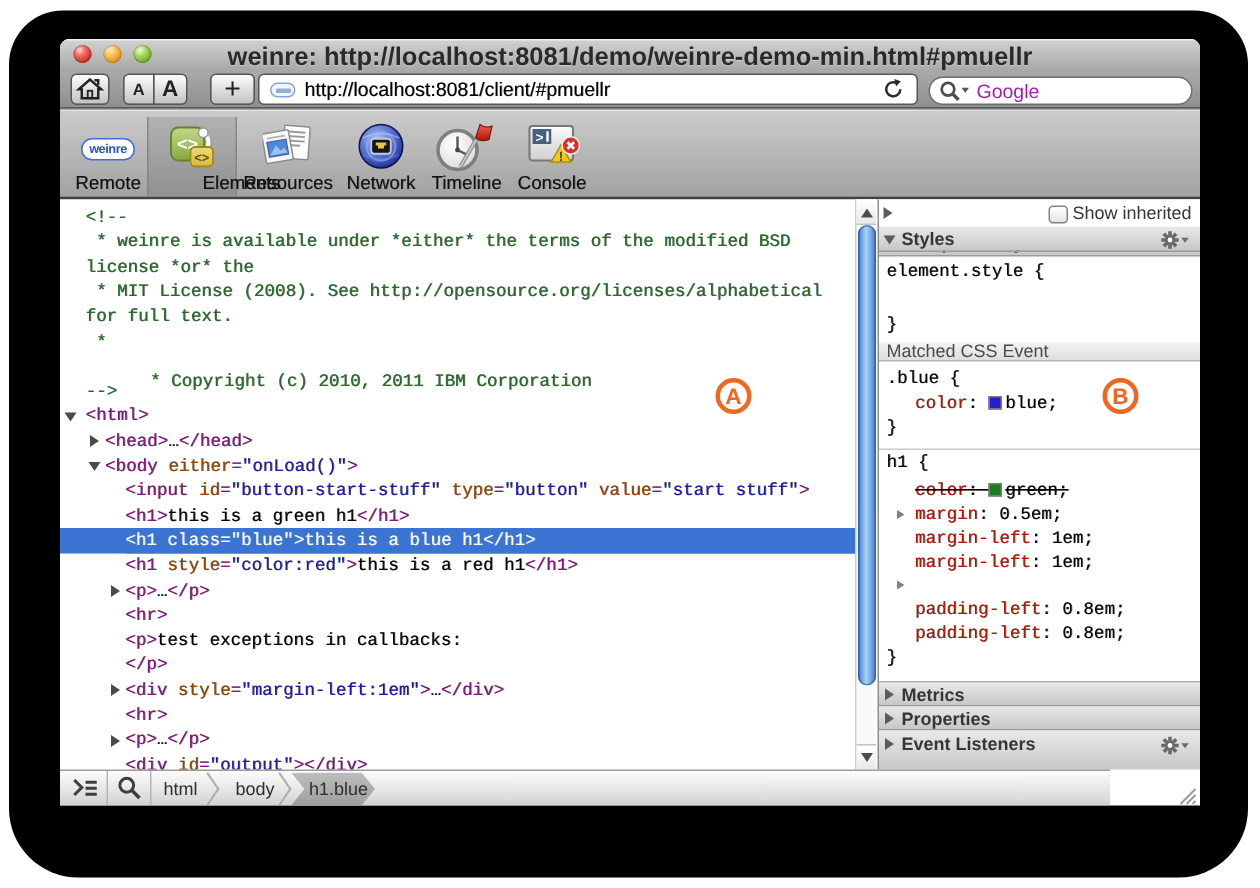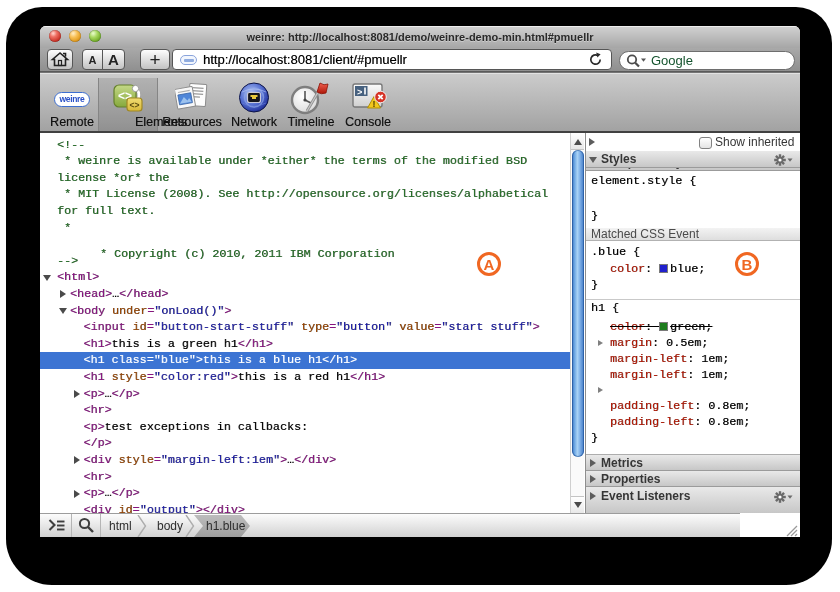--- a/index.html
+++ b/index.html
@@ -7,21 +7,21 @@
   font-family:"Liberation Sans", sans-serif; }
 #page { position:relative; width:840px; height:592px; background:#fff; overflow:hidden; }
 #shadow { position:absolute; left:6px; top:7px; width:826px; height:578px;
   background:#000; border-radius:36px 36px 46px 46px; }
 #win { position:absolute; left:40px; top:26px; width:760px; height:511px;
   border-radius:6px 6px 0 0; overflow:hidden; background:#fff; }
 #titlebar { position:absolute; left:0; top:0; width:760px; height:22px;
   background:linear-gradient(#d2d2d2, #a6a6a6);
   box-shadow:inset 0 1px 0 #eeeeee; }
 #title { position:absolute; left:0; top:0; width:760px; height:22px; line-height:23px;
-  text-align:center; font-size:11px; font-weight:bold; color:#2a2a2a; text-shadow:0 1px 0 rgba(255,255,255,0.35); }
+  text-align:center; font-size:17px; font-weight:bold; color:#2a2a2a; text-shadow:0 1px 0 rgba(255,255,255,0.35); }
 .tl { position:absolute; top:4px; width:12px; height:12px; border-radius:50%; }
 #navbar { position:absolute; left:0; top:22px; width:760px; height:24px;
   background:linear-gradient(#a9a9a9, #8f8f8f); border-bottom:1px solid #5a5a5a; }
 .btn { position:absolute; background:linear-gradient(#fdfdfd, #c2c2c2);
   border:1px solid #565656; border-radius:4px; }
 #toolbar { position:absolute; left:0; top:46px; width:760px; height:61px;
   background:linear-gradient(#cccccc, #a2a2a2);
   border-top:1px solid #757575; box-shadow:inset 0 1px 0 #e2e2e2;
   border-bottom:2px solid #414141; }
 #tbsel { position:absolute; left:58px; top:52px; width:60px; height:53px;
@@ -94,21 +94,21 @@
         <path d="M12.2 7.5 A 4.7 4.7 0 1 1 9.8 3.4" fill="none" stroke="#2b2b2b" stroke-width="1.7"></path>
         <path d="M8.2 0.6 L12.6 2.2 L9.4 5.6 Z" fill="#2b2b2b"></path>
       </svg>
     </div>
     <div style="position:absolute; left:579px; top:25px; width:176px; height:19px; background:#fff; border:1px solid #6e6e6e; border-radius:10px;">
       <svg width="22" height="15" style="position:absolute; left:6px; top:1px;">
         <circle cx="6" cy="6.5" r="4.2" fill="none" stroke="#4c4c4c" stroke-width="1.8"></circle>
         <line x1="9.2" y1="9.7" x2="13" y2="13.5" stroke="#4c4c4c" stroke-width="2.2"></line>
         <path d="M15 5.5 L20 5.5 L17.5 8.8 Z" fill="#555"></path>
       </svg>
-      <div style="position:absolute; left:31px; top:0; height:17px; line-height:18px; font-size:13px; color:#14532d;">Google</div>
+      <div style="position:absolute; left:31px; top:0; height:17px; line-height:18px; font-size:13px; color:#a21caf;">Google</div>
     </div>
 
     <div id="toolbar"></div>
     <div id="tbsel"></div>
 
     <div style="position:absolute; left:14px; top:66px; width:36px; height:15px; background:#ffffff; border:1.5px solid #3e6fd0; border-radius:8px; text-align:center; font-size:8.5px; font-weight:bold; color:#2a51c8; line-height:12px; letter-spacing:-0.3px;">weinre</div>
 
     <svg width="32" height="32" style="position:absolute; left:73px; top:56px;">
       <defs>
         <linearGradient id="eg" x1="0" y1="0" x2="0" y2="1">
@@ -212,21 +212,21 @@
       <div class="row cm" style="top:53.3px; left:17px;"> * MIT License (2008). See http://opensource.org/licenses/alphabetical</div>
       <div class="row cm" style="top:69.9px; left:17px;">for full text.</div>
       <div class="row cm" style="top:86.5px; left:17px;"> *</div>
       <div class="row cm" style="top:113px; left:17px;margin-left:36px;"> * Copyright (c) 2010, 2011 IBM Corporation</div>
       <div class="row cm" style="top:119.7px; left:17px;">--&gt;</div>
       <div class="trid" style="left:3px; top:141.8px;"></div>
       <div class="row" style="top:136.3px; left:17px;"><span class="tg">&lt;html&gt;</span></div>
       <div class="tri" style="left:20px; top:157.4px;"></div>
       <div class="row" style="top:152.9px; left:30px;"><span class="tg">&lt;head&gt;</span>…<span class="tg">&lt;/head&gt;</span></div>
       <div class="trid" style="left:19px; top:175px;"></div>
-      <div class="row" style="top:169.5px; left:30px;"><span class="tg">&lt;body <span class="at">under</span>=<span class="av">"onLoad()"</span>&gt;</span></div>
+      <div class="row" style="top:169.5px; left:30px;"><span class="tg">&lt;body <span class="at">either</span>=<span class="av">"onLoad()"</span>&gt;</span></div>
       <div class="row" style="top:186.1px; left:43.5px;"><span class="tg">&lt;input <span class="at">id</span>=<span class="av">"button-start-stuff"</span> <span class="at">type</span>=<span class="av">"button"</span> <span class="at">value</span>=<span class="av">"start stuff"</span>&gt;</span></div>
       <div class="row" style="top:202.7px; left:43.5px;"><span class="tg">&lt;h1&gt;</span>this is a green h1<span class="tg">&lt;/h1&gt;</span></div>
       <div class="selrow" style="position:absolute; top:219.3px; left:0; width:530px; height:17px;"></div>
       <div class="row selrow" style="top:219.3px; left:43.5px; width:486px;"><span class="tg">&lt;h1 <span class="at">class</span>=<span class="av">"blue"</span>&gt;</span><span>this is a blue h1</span><span class="tg">&lt;/h1&gt;</span></div>
       <div class="row" style="top:235.9px; left:43.5px;"><span class="tg">&lt;h1 <span class="at">style</span>=<span class="av">"color:red"</span>&gt;</span>this is a red h1<span class="tg">&lt;/h1&gt;</span></div>
       <div class="tri" style="left:33.5px; top:257px;"></div>
       <div class="row" style="top:252.5px; left:43.5px;"><span class="tg">&lt;p&gt;</span>…<span class="tg">&lt;/p&gt;</span></div>
       <div class="row" style="top:269.1px; left:43.5px;"><span class="tg">&lt;hr&gt;</span></div>
       <div class="row" style="top:285.7px; left:43.5px;"><span class="tg">&lt;p&gt;</span>test exceptions in callbacks:</div>
       <div class="row" style="top:302.3px; left:43.5px;"><span class="tg">&lt;/p&gt;</span></div>

